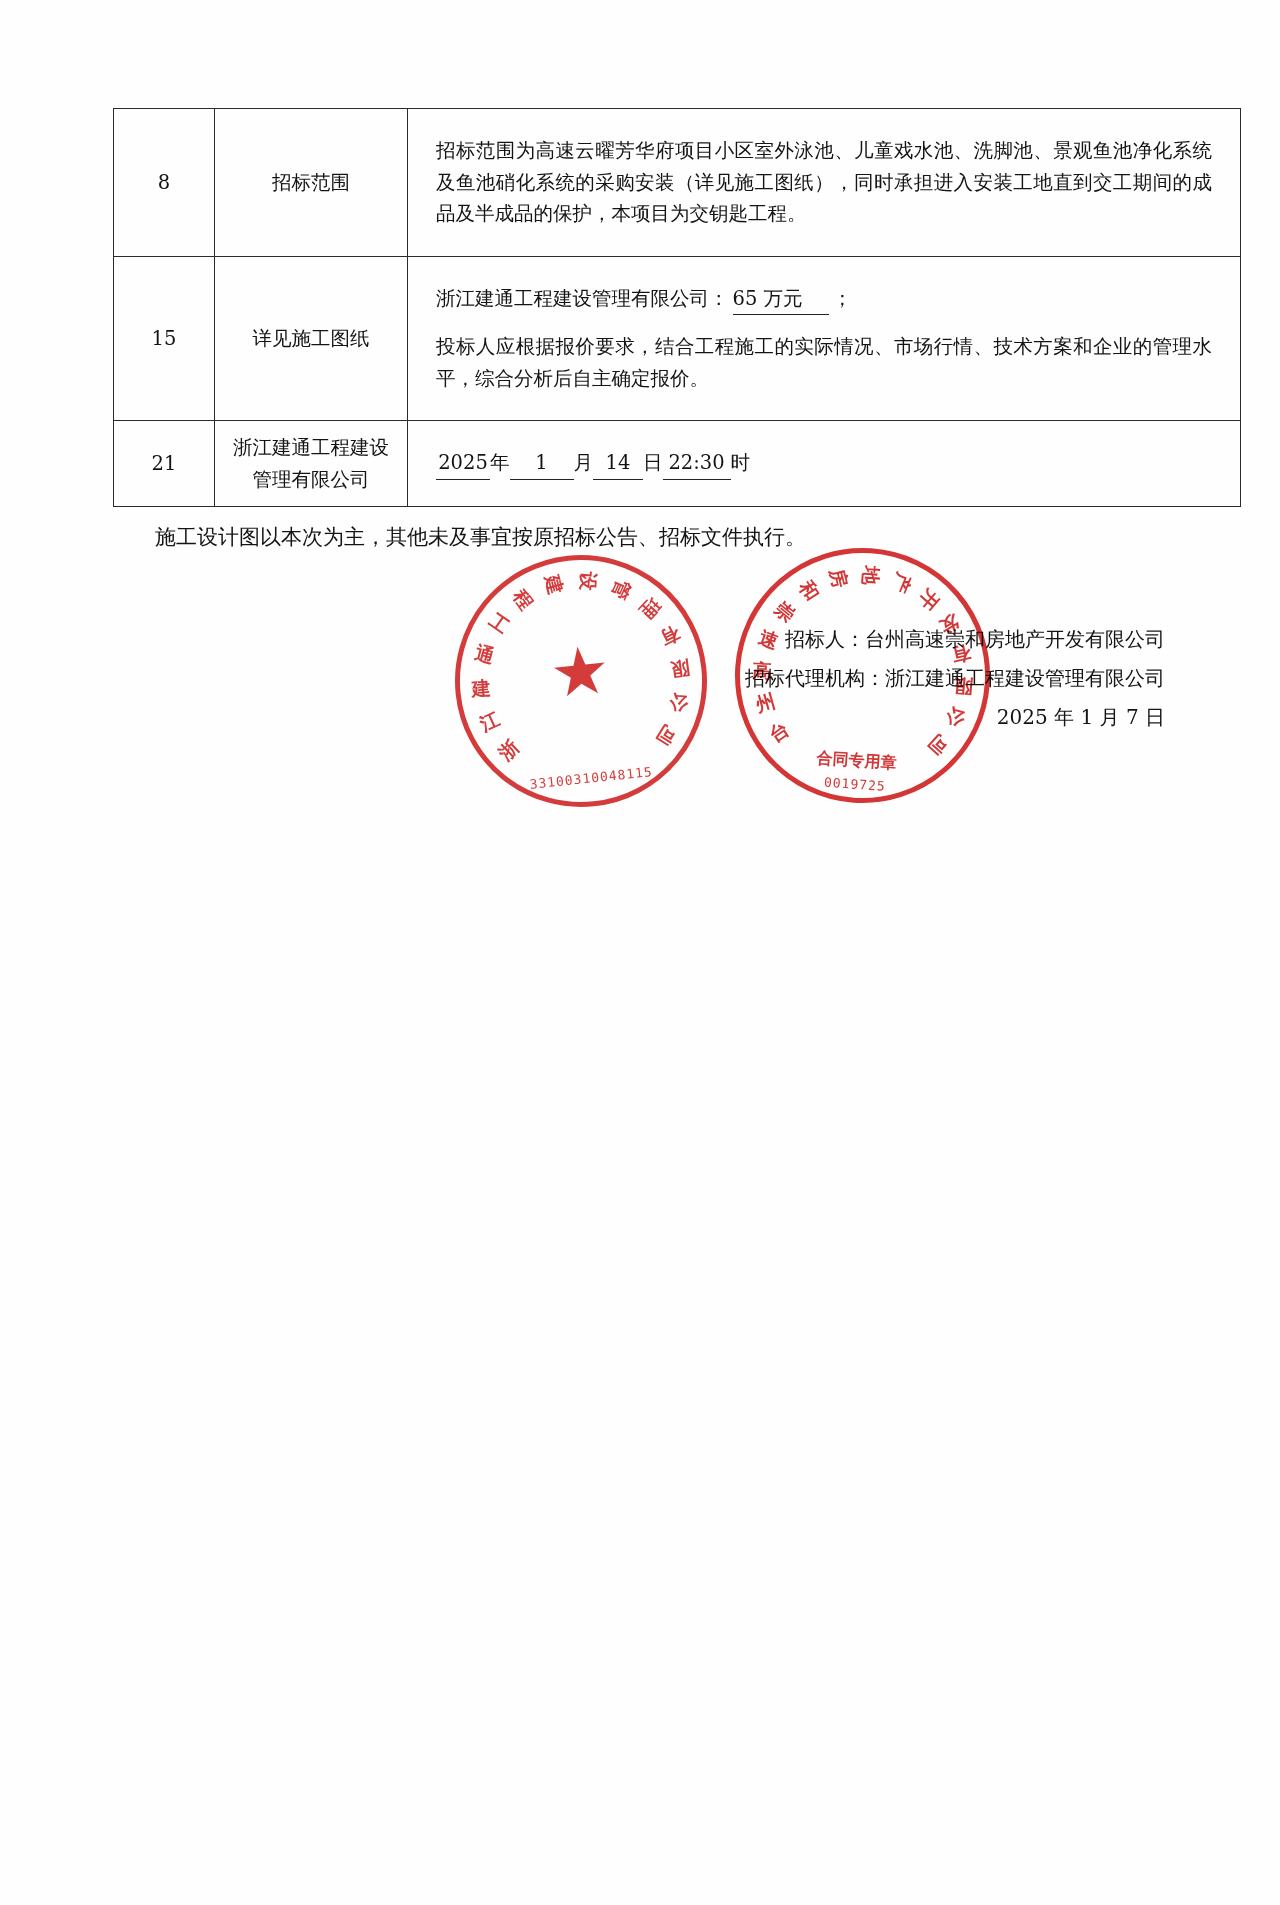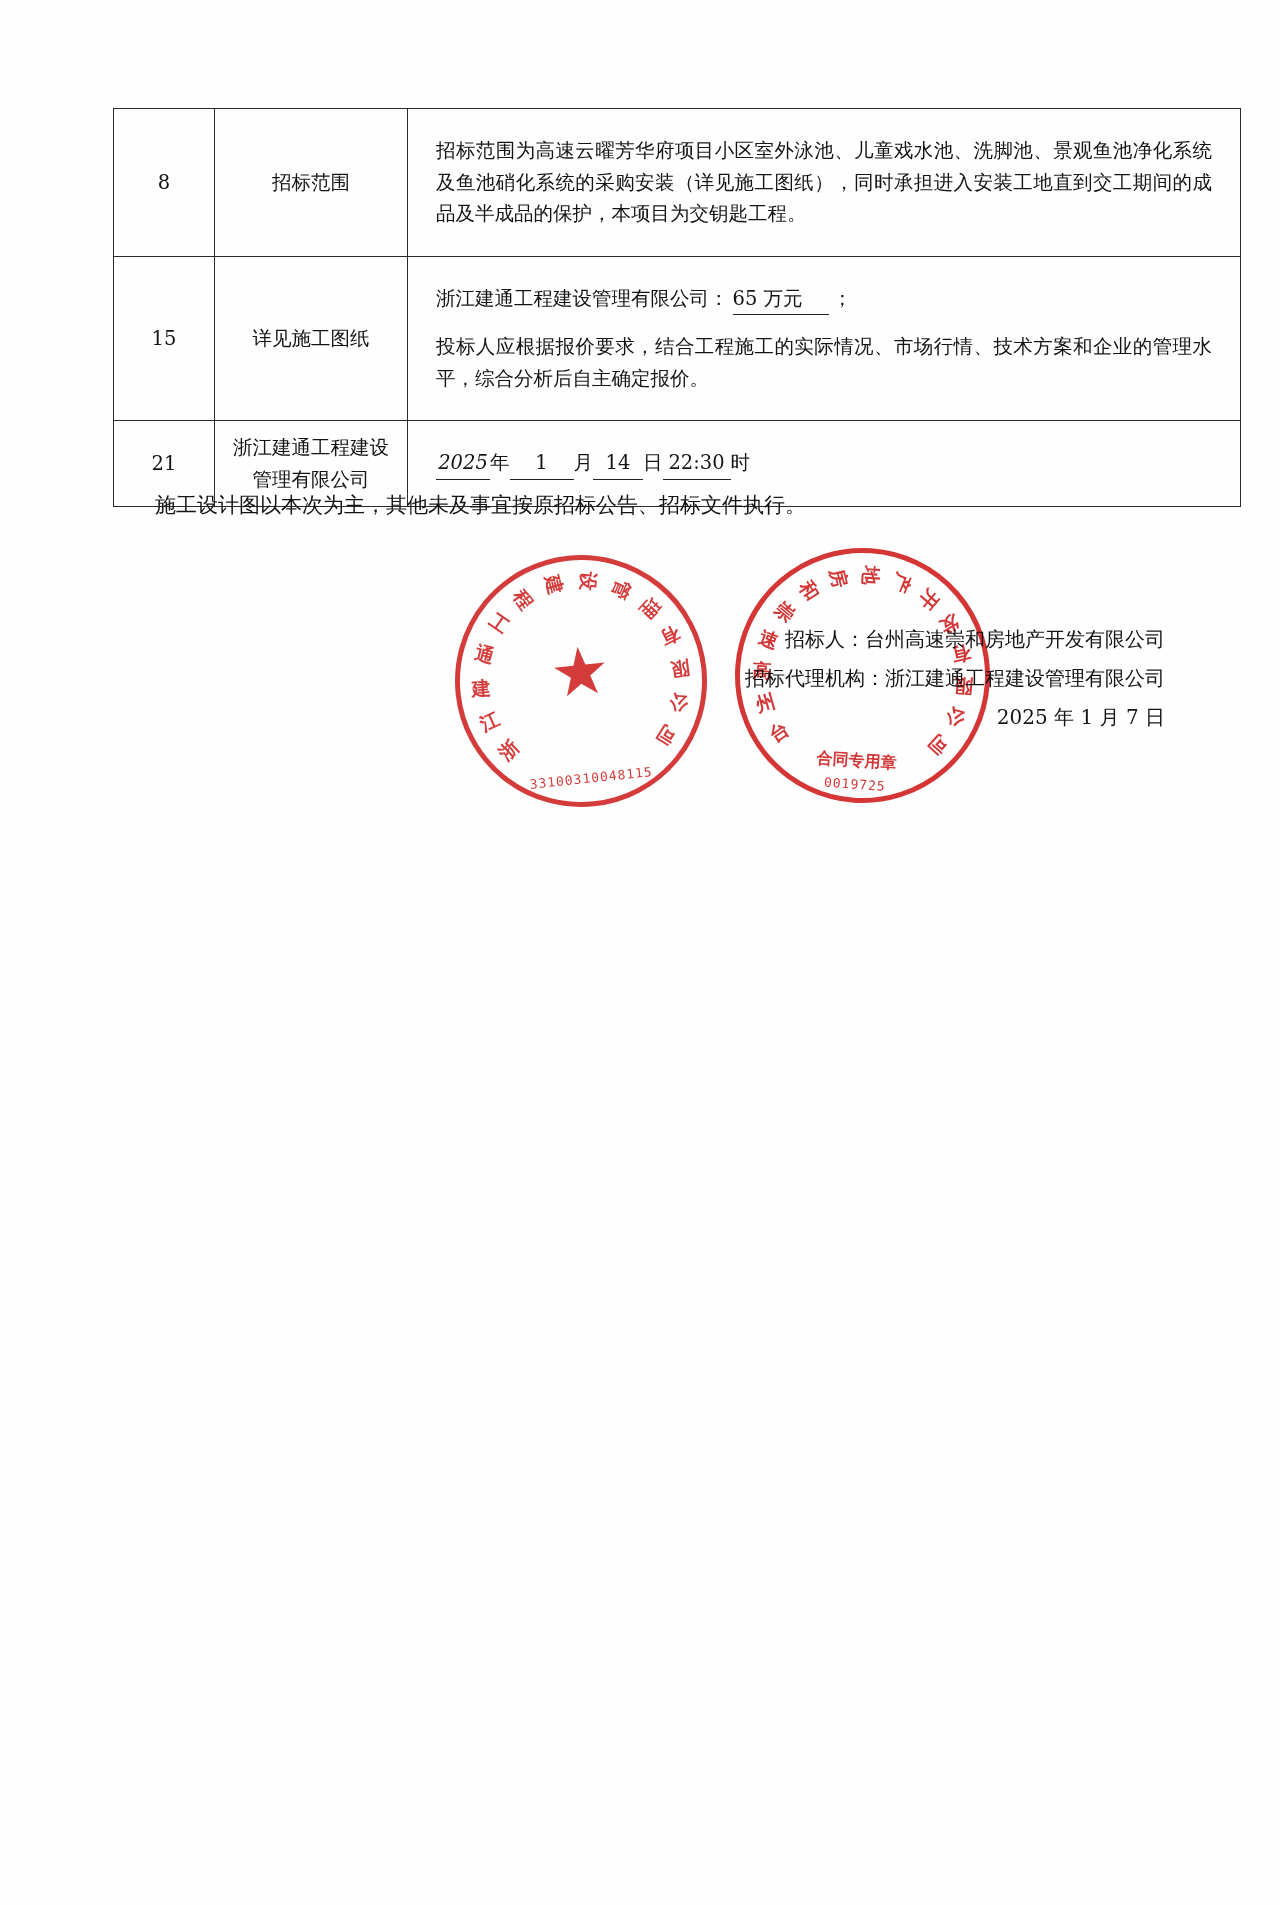--- a/index.html
+++ b/index.html
@@ -62,21 +62,21 @@
     display: inline-block;
     border-bottom: 1px solid #222;
     text-align: center;
     padding: 0 2px;
   }
 
   
   .closing {
     position: absolute;
     left: 113px;
-    top: 488px;
+    top: 520px;
     width: 1052px;
     font-size: 21px;
     text-indent: 2em;
     line-height: 1.7;
   }
 
   
   .sign-block {
     position: absolute;
     right: 115px;
@@ -183,21 +183,21 @@
         <td class="col-body cell-body">
           <p><span>浙江建通工程建设管理有限公司：</span><span class="blank-u" style="min-width:96px; margin:0 4px;">65 万元</span><span>；</span></p>
           <p>投标人应根据报价要求，结合工程施工的实际情况、市场行情、技术方案和企业的管理水平，综合分析后自主确定报价。</p>
         </td>
       </tr>
 
       <tr>
         <td class="col-no">21</td>
         <td class="col-item cell-item">浙江建通工程建设管理有限公司</td>
         <td class="col-body cell-body">
-          <p class="date-line"><span class="u" style="min-width:50px;font-style:italic;">2025</span><span>年</span><span class="u" style="min-width:60px;">1</span><span>月</span><span class="u" style="min-width:46px;">14</span><span>日</span><span class="u" style="min-width:64px;">22:30</span><span>时</span></p>
+          <p class="date-line"><span class="u" style="min-width:50px;">2025</span><span>年</span><span class="u" style="min-width:60px;">1</span><span>月</span><span class="u" style="min-width:46px;">14</span><span>日</span><span class="u" style="min-width:64px;">22:30</span><span>时</span></p>
         </td>
       </tr>
     </tbody>
   </table>
 
   <div class="closing">施工设计图以本次为主，其他未及事宜按原招标公告、招标文件执行。</div>
 
   <div class="sign-block">
     <div><span>招标人：</span><span>台州高速崇和房地产开发有限公司</span></div>
     <div><span>招标代理机构：</span><span>浙江建通工程建设管理有限公司</span></div>

